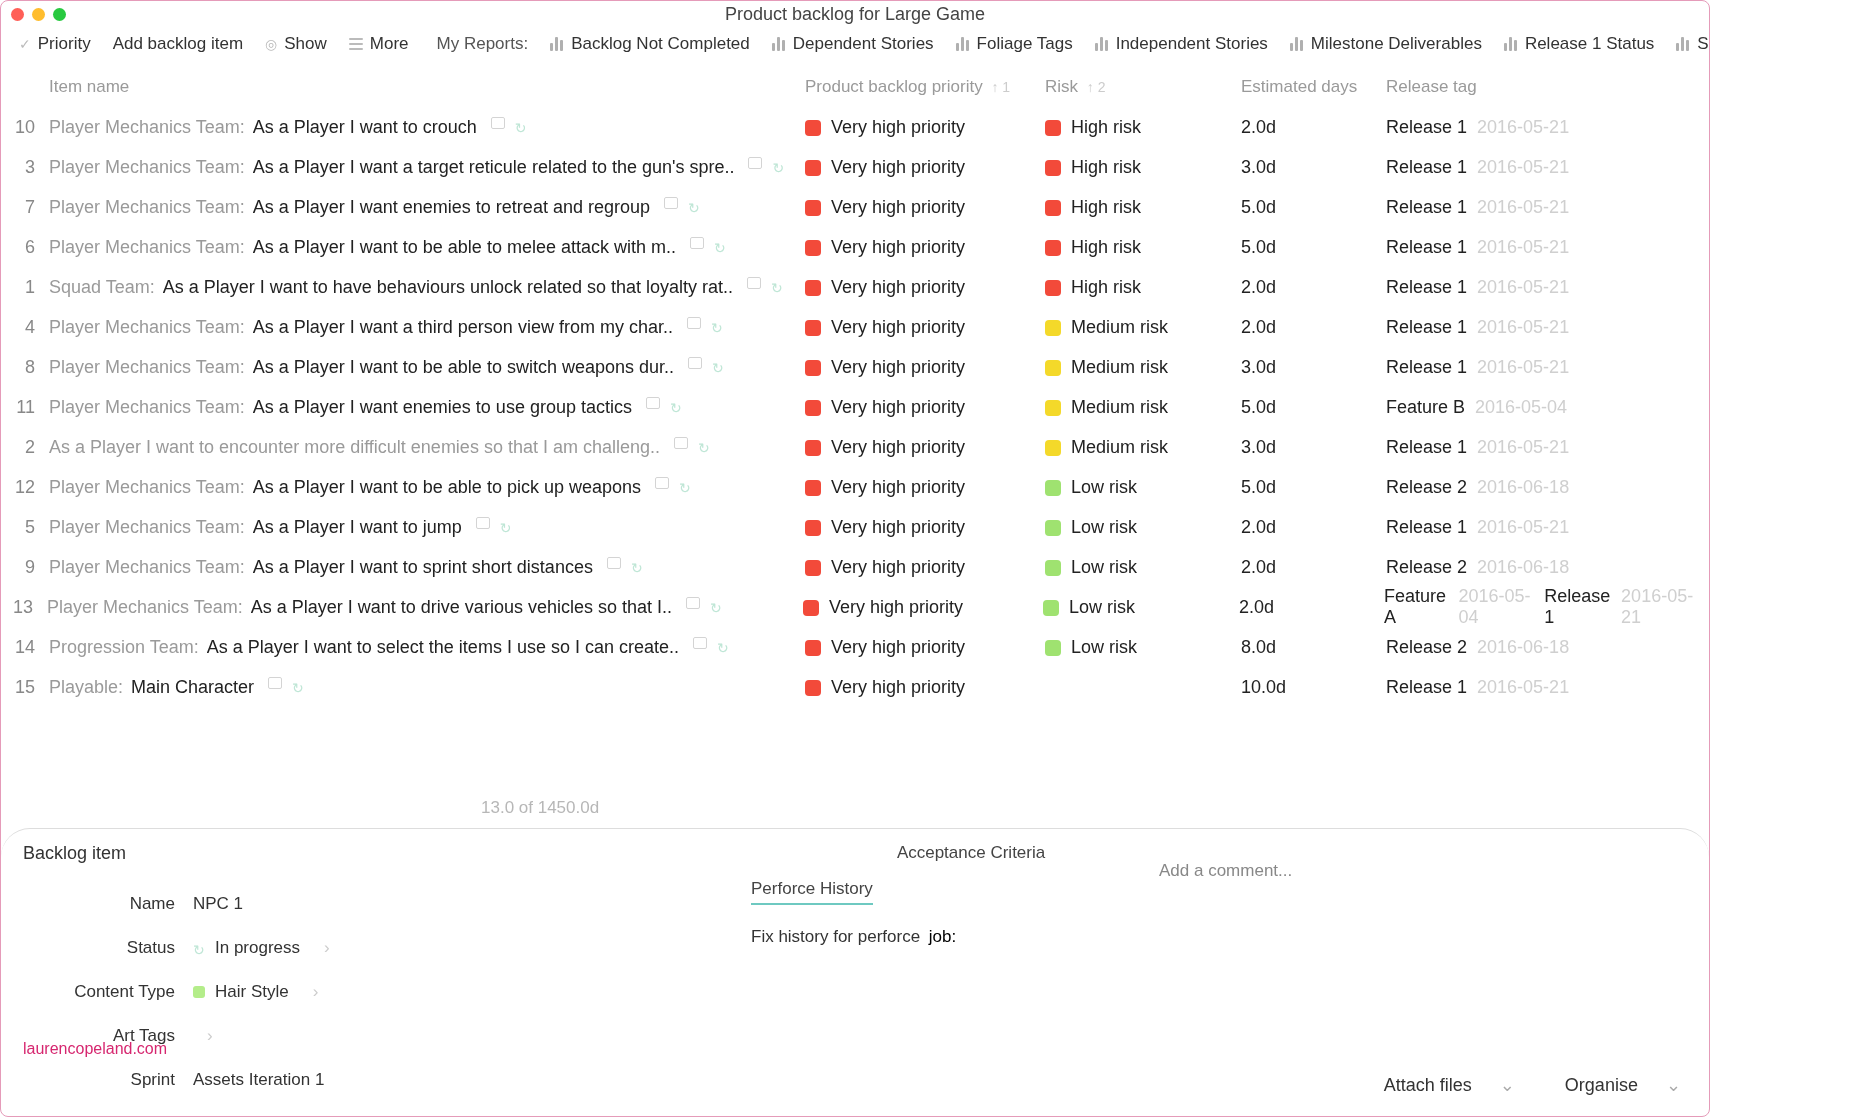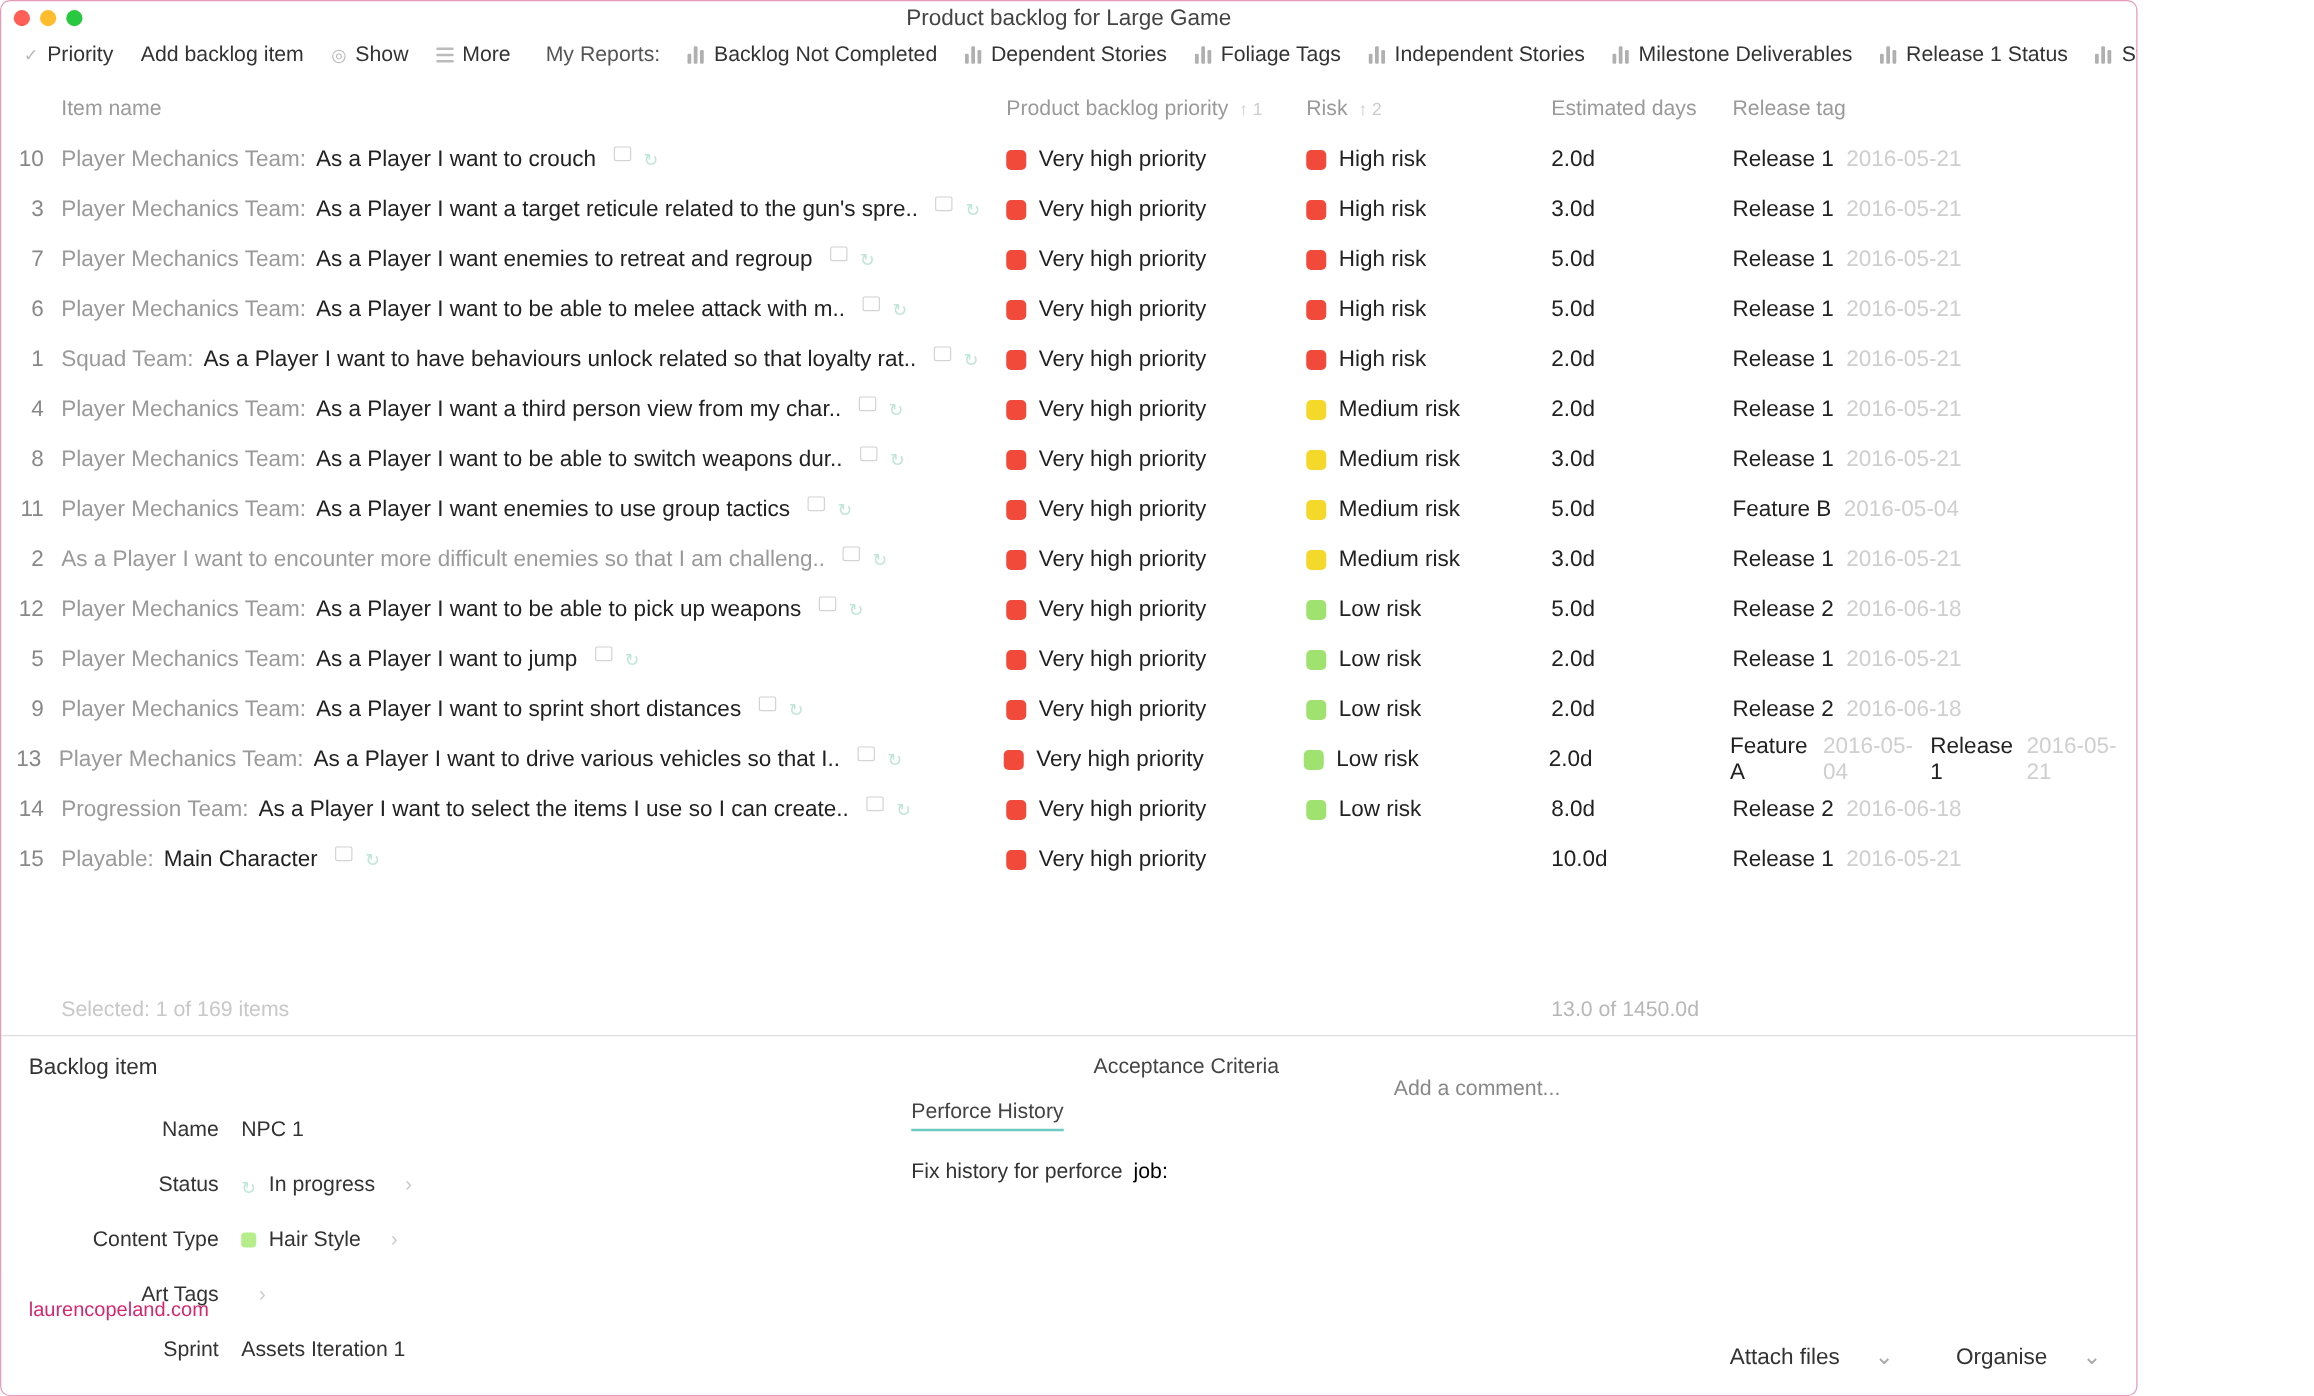--- a/index.html
+++ b/index.html
@@ -107,22 +107,23 @@
   .tag-date { color:#cfcfcf; }
   .footer-row {
     display:flex; padding: 10px 12px; font-size:17px; color:#c8c8c8;
   }
   .footer-row .col-est { color:#b7b7b7; }
 
   .detail {
     border-top: 1px solid #ddd;
     display: flex;
     padding: 14px 22px 14px 22px;
-    gap: 6px;
+    gap: 28px;
     min-height: 280px;
+    border-radius: 29px;
   }
   .detail-left { width: 700px; }
   .detail-left h4 { font-weight:400; font-size:18px; color:#333; margin-bottom:18px;}
   .formrow { display:flex; align-items:center; height:44px; }
   .formrow .lbl { width:170px; text-align:right; padding-right:18px; color:#333; }
   .formrow .val { display:flex; align-items:center; gap:10px; color:#333; }
   .tiny-sq { width:12px;height:12px;border-radius:3px;display:inline-block;}
   .tiny-sq.prog::before{content:"↻"; color:#bfe6d6; font-size:14px; display:inline-block; transform:translateY(-2px);}
   .tiny-sq.green{background:#b4ed8a;}
   .chev::after{content:"›"; color:#ccc; margin-left:14px;}
@@ -521,21 +522,20 @@
         <div class="col-est">10.0d</div>
         <div class="col-tag tagcell">
           <span>Release 1</span>
           <span class="tag-date">2016-05-21</span>
         </div>
       </div>
     </div>
 
   <div class="footer-row">
     <div class="col-id"></div>
-    <div class="col-name">Selected: 1 of 169 items</div>
     <div class="col-prio"></div>
     <div class="col-risk"></div>
     <div class="col-est">13.0 of 1450.0d</div>
     <div class="col-tag"></div>
   </div>
 
   <div class="detail">
     <div class="detail-left">
       <h4>Backlog item</h4>
       <div class="formrow">

